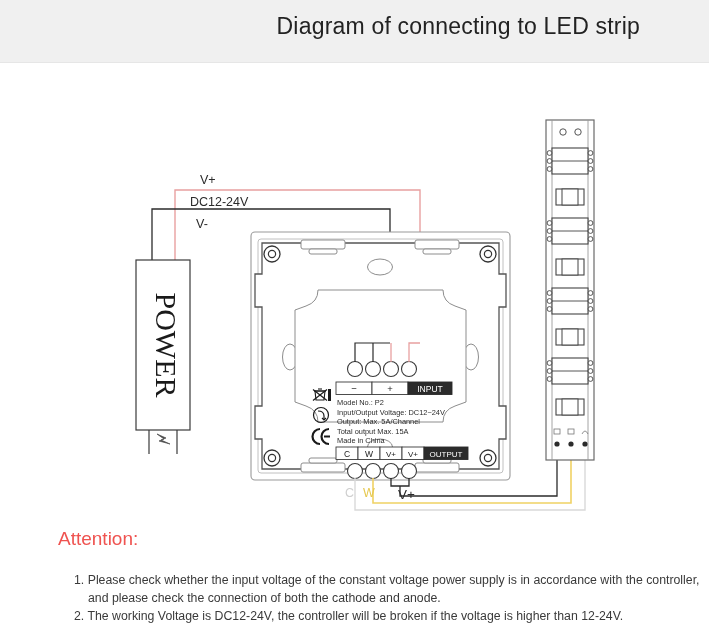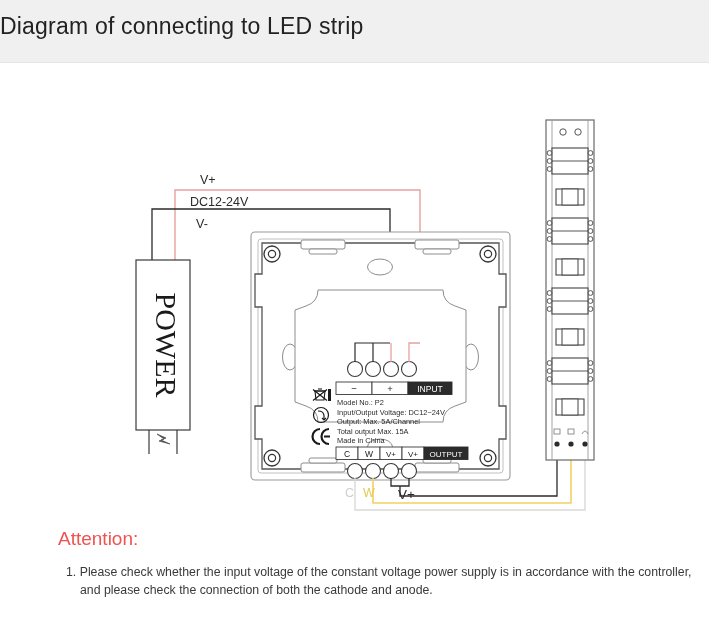--- a/index.html
+++ b/index.html
@@ -21,21 +21,21 @@
     position: absolute;
     left: 0; top: 0;
     width: 709px; height: 62px;
     background: #f0f0f0;
     border-bottom: 1px solid #e6e6e6;
   }
   #page-title {
     position: absolute;
     left: 0; top: 13px;
     width: 640px;
-    text-align: left;
+    text-align: right;
     font-size: 23px;
     font-weight: 400;
     color: #222222;
     letter-spacing: 0.2px;
   }
 
   
   #diagram-canvas {
     position: absolute;
     left: 0; top: 62px;
@@ -53,21 +53,21 @@
     position: absolute;
     left: 58px; top: 8px;
     font-size: 19px;
     color: #ef5350;
     font-weight: 400;
   }
   #attention-list {
     position: absolute;
     left: 58px; top: 36px;
     width: 632px;
-    margin: 8px;
+    margin: 16px;
     padding: 0;
     list-style: none;
   }
   #attention-list li {
     font-size: 12.3px;
     line-height: 17.5px;
     color: #3a3a3a;
     margin-bottom: 1px;
     padding-left: 14px;
     text-indent: -14px;
@@ -301,14 +301,18 @@
 </svg>
 </div>
 
 <div id="attention-block">
   <div id="attention-heading">Attention:</div>
   <ul id="attention-list">
     <li>
       <span class="num">1.</span>
       <span class="txt">Please check whether the input voltage of the constant voltage power supply is in accordance with the controller, and please check the connection of both the cathode and anode.</span>
     </li>
+    <li>
+      <span class="num">2.</span>
+      <span class="txt">The working Voltage is DC12-24V, the controller will be broken if the voltage is higher than 12-24V.</span>
+    </li>
   </ul>
 </div>
 
 </body></html>

